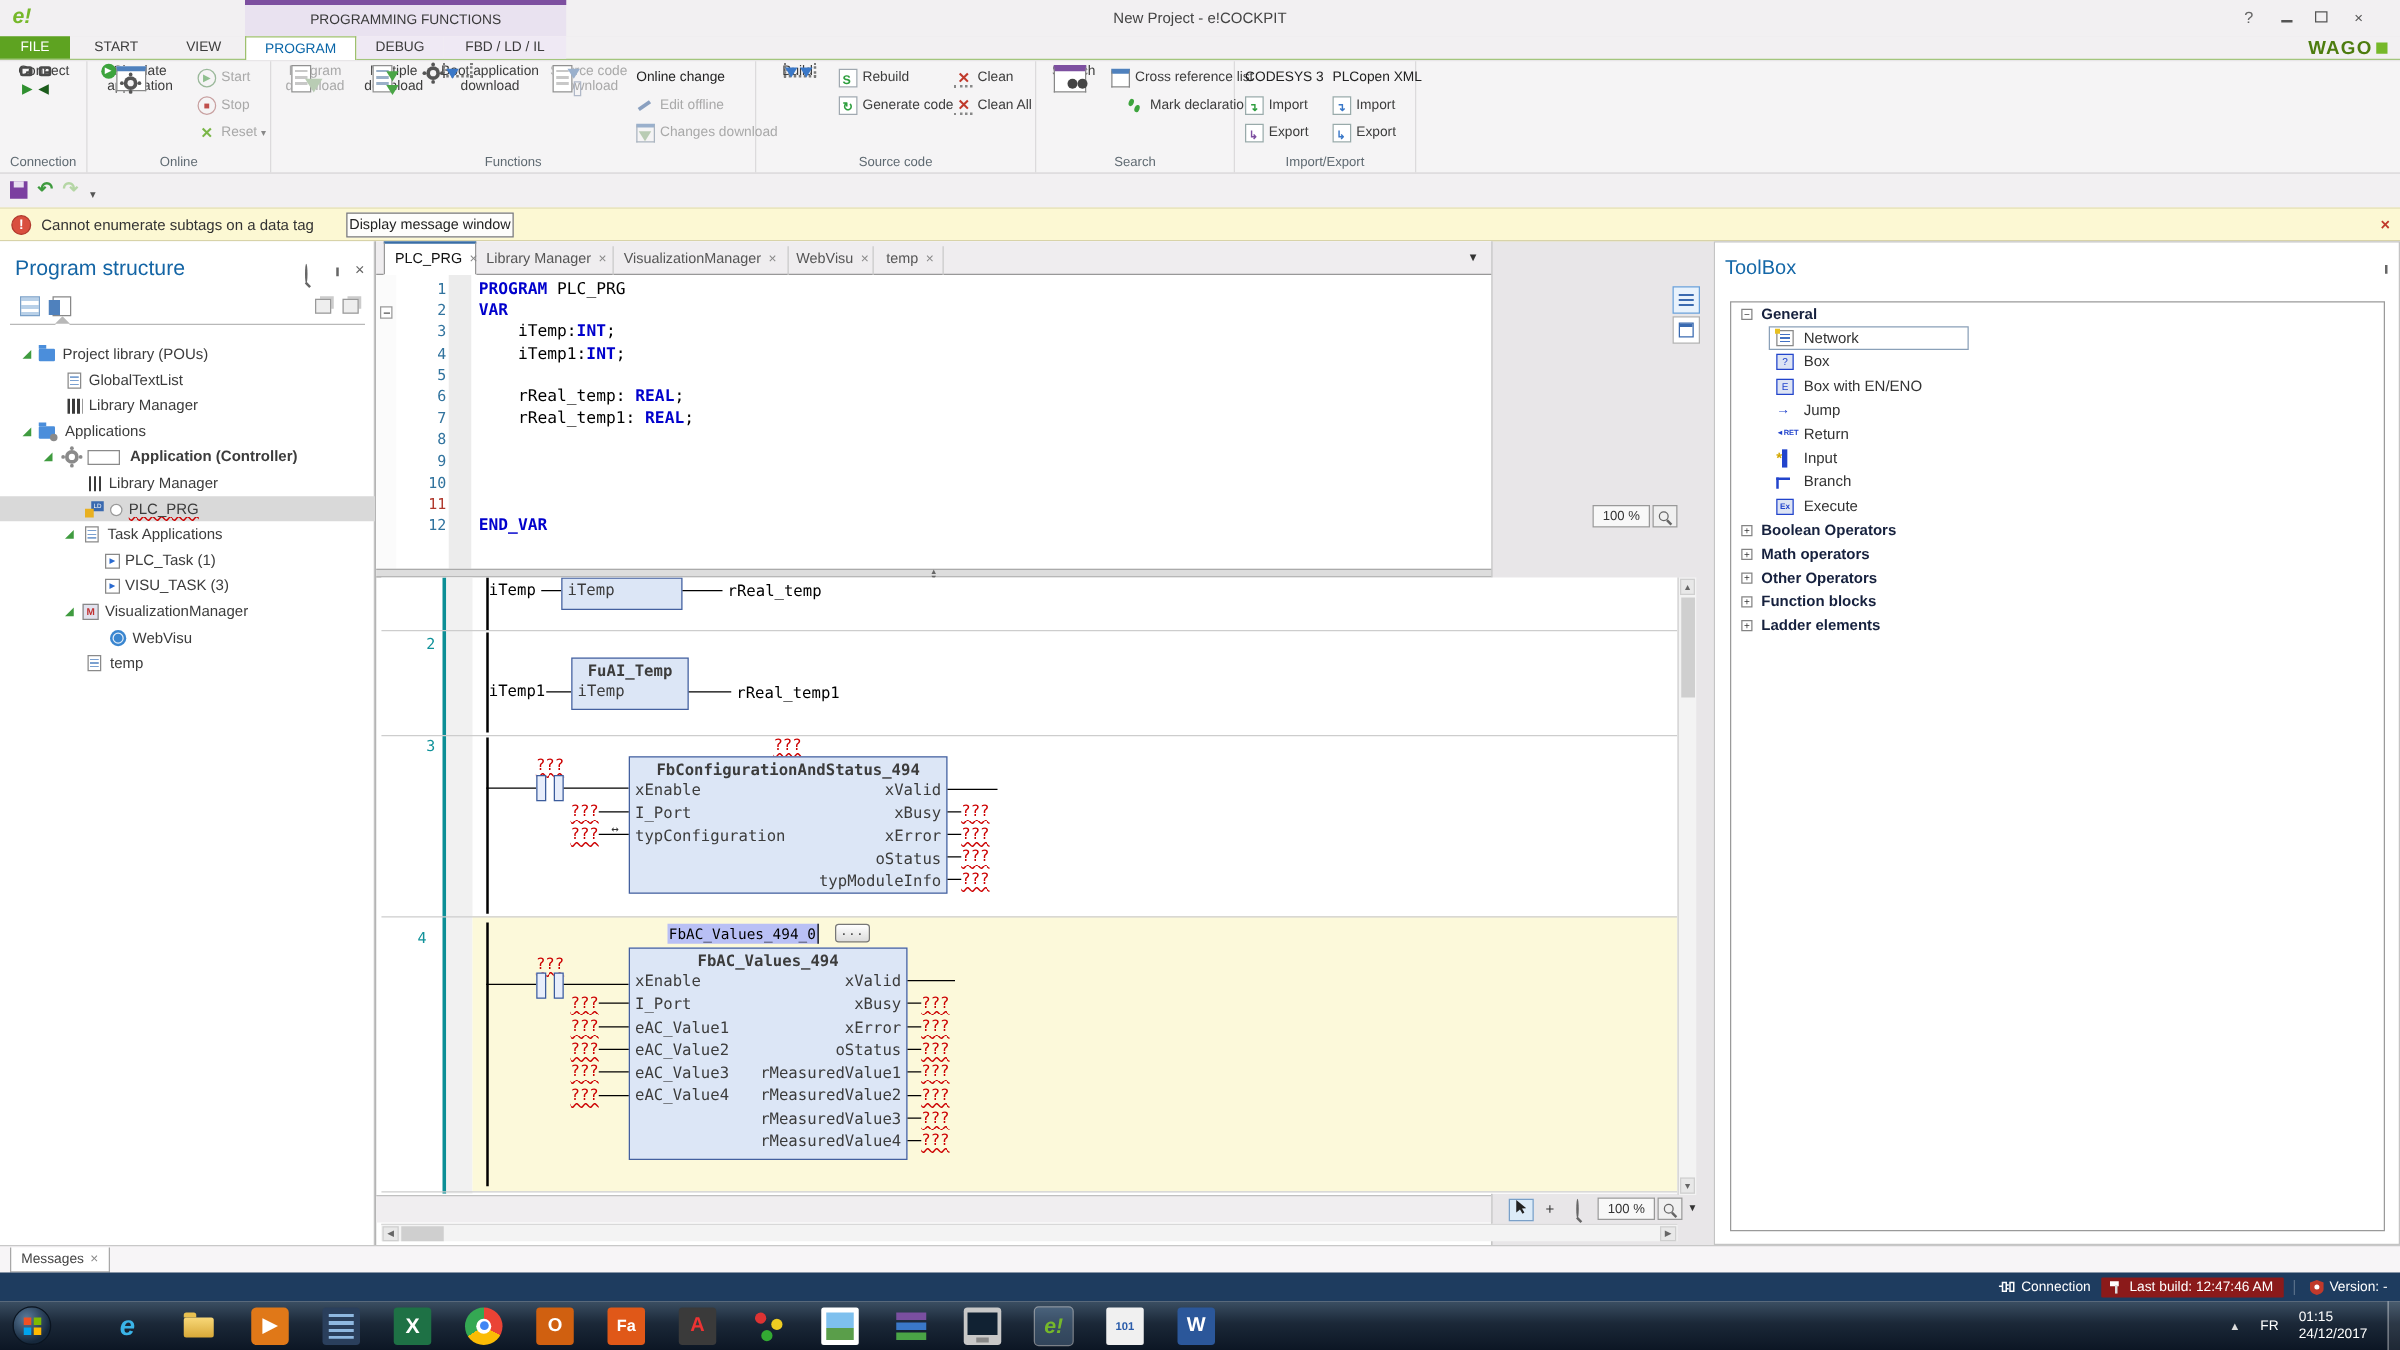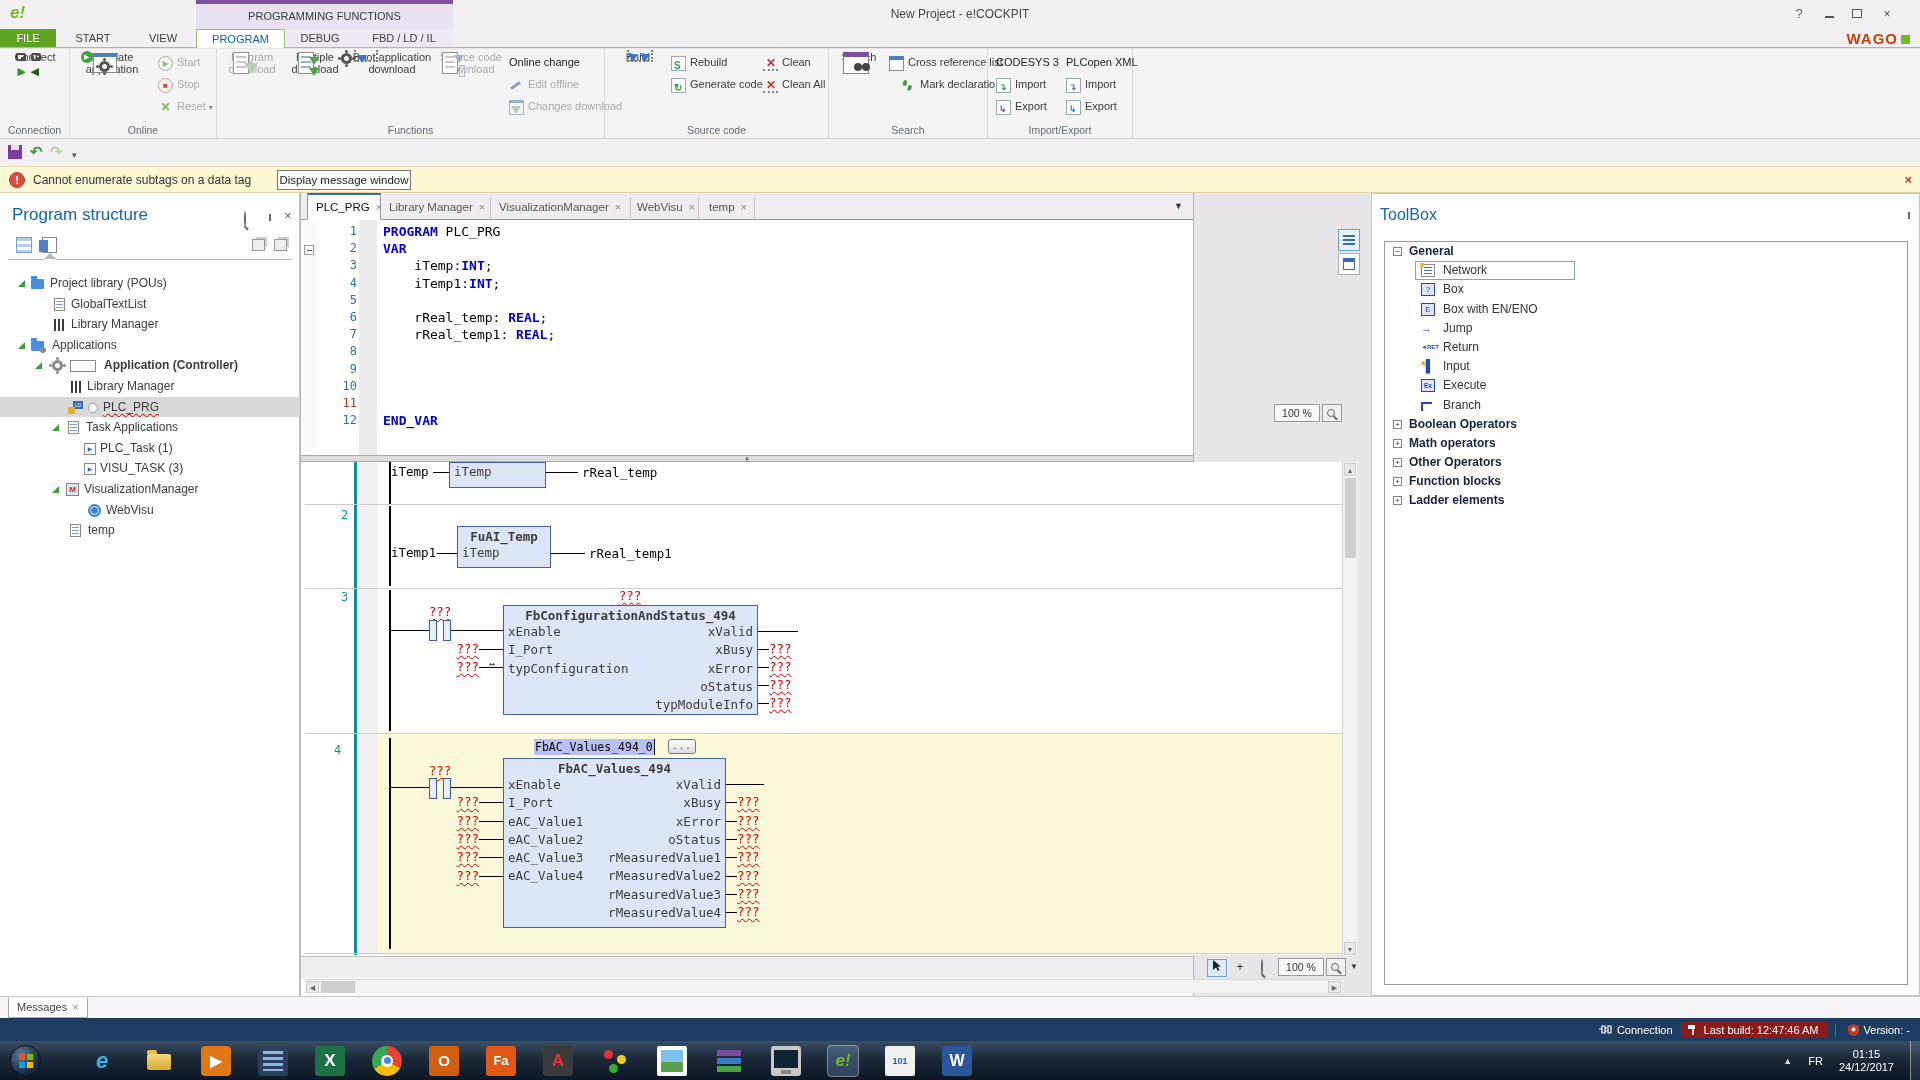--- a/index.html
+++ b/index.html
@@ -18,21 +18,21 @@
 
 #tabrow{position:absolute;left:0;top:29px;width:1920px;height:19px;background:#f2f0f2;border-bottom:1px solid #a3c57d}
 .rtab{position:absolute;top:0;height:18px;text-align:center;font-size:11px;line-height:18px;color:#3c3c3c}
 .rtab.ctxbg{background:#efe9f4}
 #tab-file{left:0;width:56px;background:#5ea321;color:#fff}
 #tab-start{left:56px;width:74px}
 #tab-view{left:130px;width:66px}
 #tab-program{left:196px;width:89px;background:#fff;color:#0a66a8;border:1px solid #9ec06e;border-bottom:none;height:19px;z-index:2}
 #tab-debug{left:285px;width:70px}
 #tab-fbd{left:355px;width:98px}
-#wago{position:absolute;right:10px;top:1px;font-weight:bold;font-size:15px;letter-spacing:1px;color:#c2410c}
+#wago{position:absolute;right:10px;top:1px;font-weight:bold;font-size:15px;letter-spacing:1px;color:#4d7c0f}
 #wago b{display:inline-block;width:9px;height:9px;background:#76b82a;margin-left:3px}
 
 #ribbon{position:absolute;left:0;top:49px;width:1920px;height:90px;background:#f5f4f5;border-bottom:1px solid #d1ced1}
 .rgrp{position:absolute;top:0;height:89px;border-right:1px solid #dcdadc}
 .rgl{position:absolute;bottom:2px;left:0;right:0;text-align:center;font-size:10.5px;color:#5f6a72}
 .bigbtn{position:absolute;top:2px;height:68px;text-align:center;font-size:11px;line-height:12px;color:#3c3c3c}
 .bigbtn .ric{margin:2px auto 3px auto}
 .smallrow{position:absolute;height:17px;font-size:11px;line-height:17px;color:#3c3c3c;white-space:nowrap}
 .smallrow .sic{display:inline-block;vertical-align:middle;margin-right:4px}
 .dis{color:#a9a9a9!important}
@@ -216,21 +216,21 @@
 #orb{position:relative;width:31px;height:31px;border-radius:50%;margin-left:10px;background:radial-gradient(circle at 35% 30%,#5a7a9a,#16283c 70%);border:1px solid #0a1420;flex:0 0 auto}
 #orb .fl{position:absolute;width:6px;height:6px}
 #orb .f1{left:8px;top:8px;background:#f25022}#orb .f2{left:16px;top:8px;background:#7fba00}
 #orb .f3{left:8px;top:16px;background:#00a4ef}#orb .f4{left:16px;top:16px;background:#ffb900}
 #tbicons{display:flex;gap:27px;margin-left:46px;align-items:center}
 .tico{position:relative;width:30px;height:30px;border-radius:3px;flex:0 0 auto}
 .tico.active{outline:1px solid rgba(255,255,255,.45);background:rgba(130,170,210,.3)}
 .glyph{position:absolute;inset:0;text-align:center;font-weight:bold}
 #tbright{margin-left:auto;display:flex;align-items:center;gap:16px;color:#fff;font-size:11px;height:100%}
 #traycaret{font-size:9px;color:#ddd}
-#clock{text-align:center;line-height:13px;font-size:11px}
+#clock{line-height:13px;font-size:11px}
 #showdesk{width:10px;height:39px;border-left:1px solid rgba(255,255,255,.45);background:rgba(255,255,255,.08)}
 .ie-e{color:#3ab4e8;font-size:22px;line-height:30px;font-style:italic}
 .folder{position:absolute;left:3px;top:8px;width:24px;height:16px;background:linear-gradient(#f8d878,#d8a838);border-radius:2px}
 .folder:before{content:"";position:absolute;top:-4px;left:0;width:10px;height:4px;background:#e8c050;border-radius:2px 2px 0 0}
 </style>
 </head>
 <body>
 
 <div id="titlebar">
   <span id="applogo">e!</span>
@@ -641,26 +641,26 @@
       </div>
     <div class="tbrow">
         <span class="tbi tbi-ret">◄RET</span>
         <span class="ilbl">Return</span>
       </div>
     <div class="tbrow">
         <span class="tbi tbi-input">*<i>▌</i></span>
         <span class="ilbl">Input</span>
       </div>
     <div class="tbrow">
+        <span class="tbi tbi-branch"></span>
+        <span class="ilbl">Branch</span>
+      </div>
+    <div class="tbrow">
         <span class="tbi tbi-exec">Ex</span>
         <span class="ilbl">Execute</span>
-      </div>
-    <div class="tbrow">
-        <span class="tbi tbi-branch"></span>
-        <span class="ilbl">Branch</span>
       </div>
     <div class="tbrow">
         <span class="pm">+</span>
         <span class="cat">Boolean Operators</span>
       </div>
     <div class="tbrow">
         <span class="pm">+</span>
         <span class="cat">Math operators</span>
       </div>
     <div class="tbrow">

